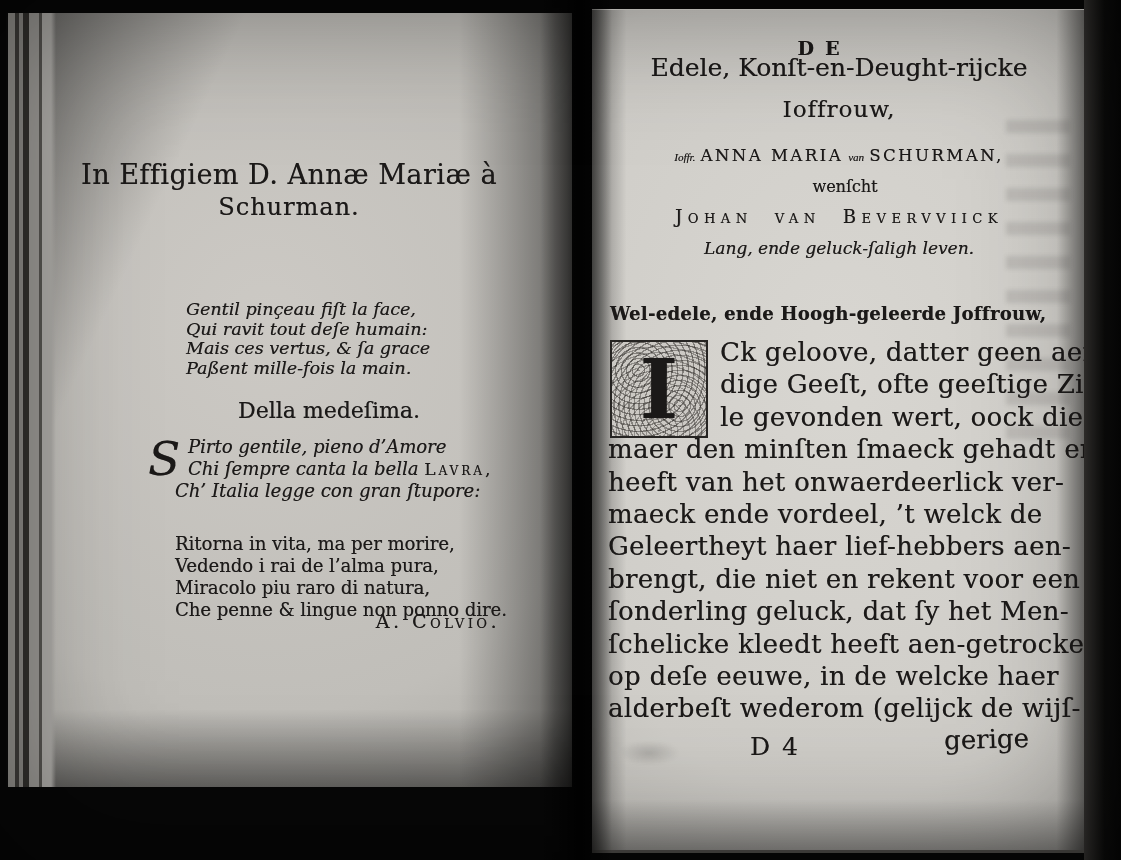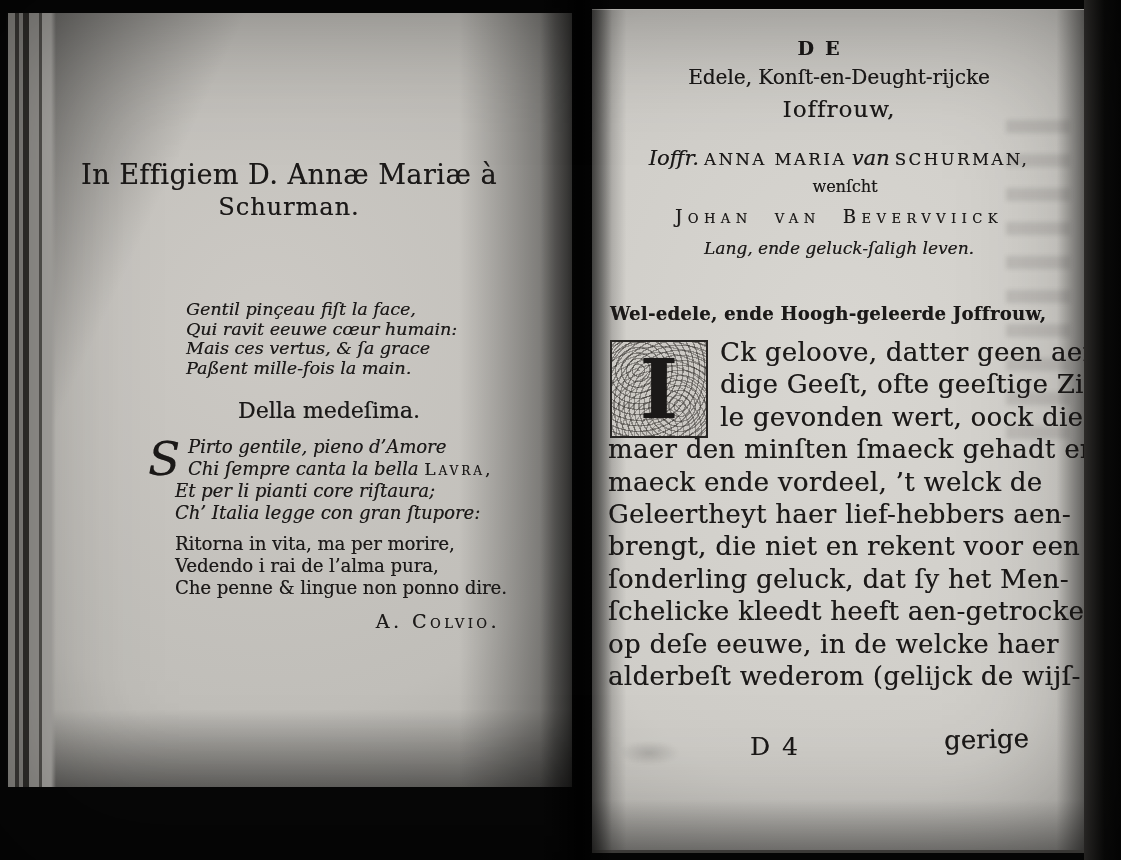--- a/index.html
+++ b/index.html
@@ -63,24 +63,24 @@
       rgba(70,68,66,.14) 0 13px, rgba(0,0,0,0) 13px 34px);
     filter:blur(2px);
   }
   .page-right::before{ 
     content:'';position:absolute;left:26px;top:732px;width:62px;height:22px;
     background:radial-gradient(60% 70% at 50% 50%, rgba(70,68,66,.22), rgba(0,0,0,0) 80%);
     filter:blur(1.5px);
   }
   .rp-center{position:absolute;left:0;right:0;text-align:center;}
   .rp-de{top:27px;font-size:19px;font-weight:bold;letter-spacing:11px;right:30px;}
-  .rp-t1{top:55px;font-size:20px;}
+  .rp-t1{top:43px;font-size:25px;}
   .rp-t2{top:86px;font-size:23px;letter-spacing:1px;}
   .rp-addr{top:136px;font-size:16px;}
-  .addr-it{font-style:italic;font-size:21px;}
+  .addr-it{font-style:italic;font-size:11px;font-family:Liberation Serif, serif;}
   .addr-caps{letter-spacing:2.5px;font-size:16.5px;}
   .rp-wenscht{top:167px;font-size:16px;margin-left:12px;}
   .rp-johan{top:196px;font-size:18px;font-variant:small-caps;
     letter-spacing:5.5px;word-spacing:11px;}
   .rp-lang{top:228px;font-size:17px;font-style:italic;}
   .rp-salut{position:absolute;left:18px;top:293px;font-size:18px;font-weight:bold;
     letter-spacing:.3px;}
   .body-block{position:absolute;left:16px;top:326px;width:464px;
     font-size:26px;line-height:32.4px;letter-spacing:.3px;}
   .indented{margin-left:112px;}
@@ -121,38 +121,38 @@
     <div class="edge-stack"></div>
 
     <div class="lp-title ink">
       <span class="t1">In Effigiem D. Annæ Mariæ à</span>
       <span class="t2">Schurman.</span>
     </div>
 
 
     <div class="french ink">
         <div class="line">Gentil pinçeau fiſt la face,</div>
-        <div class="line">Qui ravit eeuwe cœur humain:</div>
+        <div class="line">Qui ravit tout deſe humain:</div>
         <div class="line">Mais ces vertus, &amp; ſa grace</div>
         <div class="line">Paßent mille-fois la main.</div>
       </div>
 
     <div class="della ink">Della medeſima.</div>
 
     <div class="stanza1 ink">
       <span class="drop-s">S</span>
       <div class="line s1-ind">Pirto gentile, pieno d’Amore</div>
       <div class="line s1-ind"><span>Chi ſempre canta la bella </span><span class="caps-sp">Lavra,</span></div>
-      <div class="line s1-l34">Et per li pianti core riſtaura;</div>
       <div class="line s1-l34">Ch’ Italia legge con gran ſtupore:</div>
     </div>
 
     <div class="stanza2 ink">
         <div class="line">Ritorna in vita, ma per morire,</div>
         <div class="line">Vedendo i rai de l’alma pura,</div>
+        <div class="line">Miracolo piu raro di natura,</div>
         <div class="line">Che penne &amp; lingue non ponno dire.</div>
       </div>
 
     <div class="colvio ink">A. Colvio.</div>
   </div>
 
   <div class="page-right">
     <div class="rp-center rp-de ink">DE</div>
     <div class="rp-center rp-t1 ink">Edele, Konſt-en-Deught-rijcke</div>
     <div class="rp-center rp-t2 ink">Ioffrouw,</div>
@@ -174,20 +174,21 @@
       <div class="initial-box">
         <span class="initial-letter">I</span>
       </div>
       <div class="indented">
           <div class="line">Ck geloove, datter geen aer-</div>
           <div class="line">dige Geeſt, ofte geeſtige Zie-</div>
           <div class="line">le gevonden wert, oock die</div>
         </div>
       <div>
           <div class="line">maer den minſten ſmaeck gehadt en</div>
+          <div class="line">heeft van het onwaerdeerlick ver-</div>
           <div class="line">maeck ende vordeel, ’t welck de</div>
           <div class="line">Geleertheyt haer lief-hebbers aen-</div>
           <div class="line">brengt, die niet en rekent voor een</div>
           <div class="line">ſonderling geluck, dat ſy het Men-</div>
           <div class="line">ſchelicke kleedt heeft aen-getrocken</div>
           <div class="line">op deſe eeuwe, in de welcke haer</div>
           <div class="line">alderbeſt wederom (gelijck de wijſ-</div>
         </div>
     </div>
 

